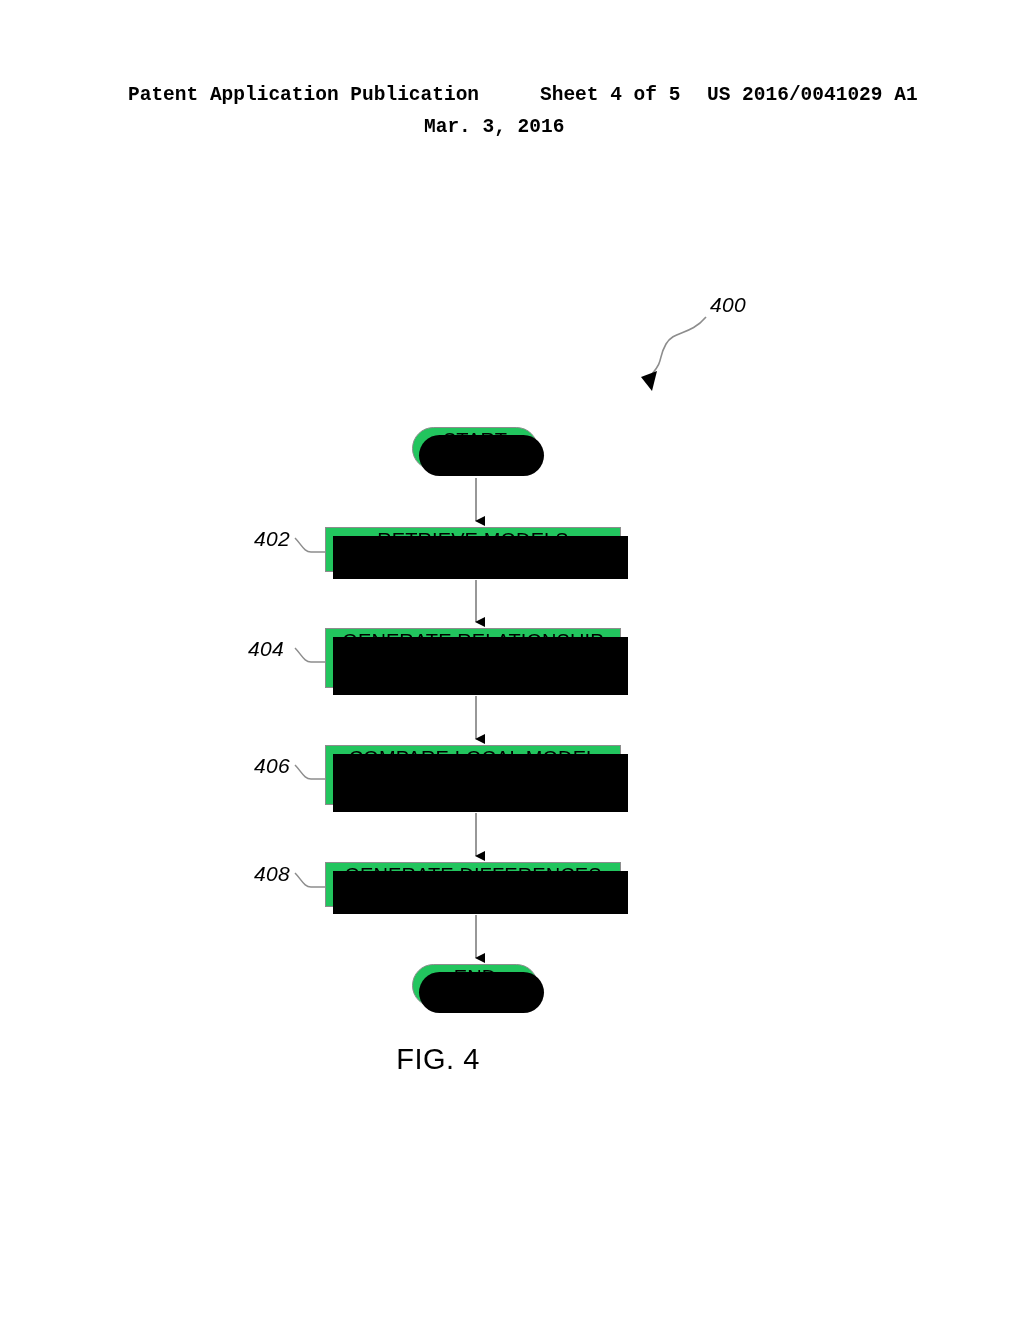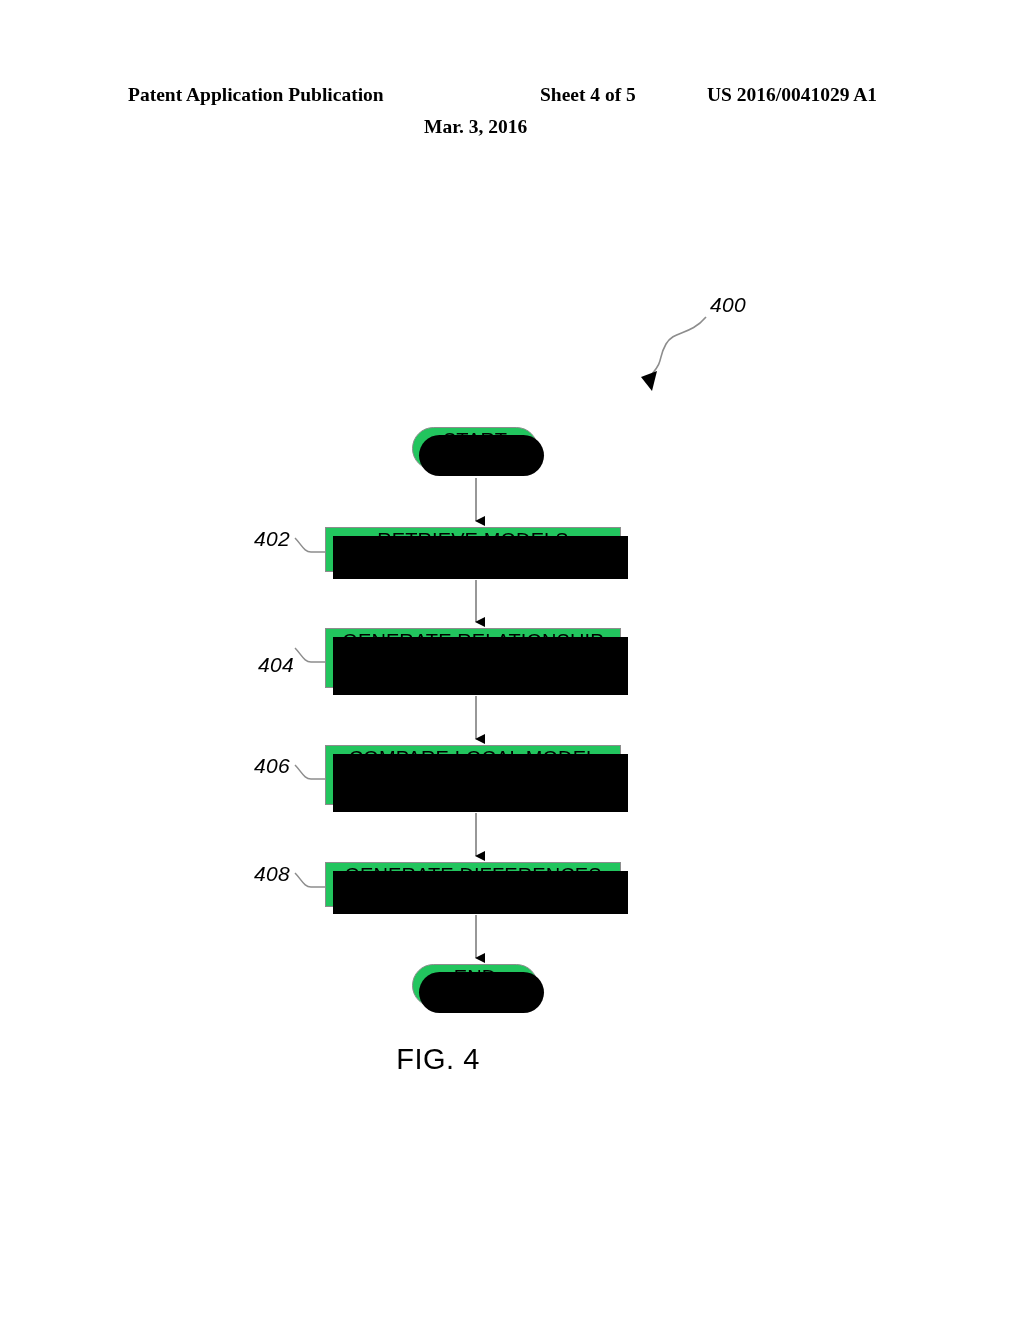--- a/index.html
+++ b/index.html
@@ -15,21 +15,21 @@
     overflow: hidden;
   }
 
   
   #page-header {
     position: absolute;
     left: 0;
     top: 84px;
     width: 1024px;
     height: 28px;
-    font-family: Liberation Serif, serif;
+    font-family: Liberation Mono, monospace;
     font-weight: bold;
     font-size: 19.5px;
     color: #000000;
     white-space: nowrap;
   }
   #page-header .hdr-cell {
     position: absolute;
     top: 0;
   }
   #hdr-pub   { left: 128px; }
@@ -108,21 +108,21 @@
   
   .ref-num {
     position: absolute;
     font-size: 21px;
     color: #000000;
     letter-spacing: 0.3px;
     font-style: italic;
   }
   #ref-400 { left: 710px; top: 293px; }
   #ref-402 { left: 254px; top: 527px; }
-  #ref-404 { left: 258px; top: 637px; margin-top: 16px; }
+  #ref-404 { left: 248px; top: 637px; }
   #ref-406 { left: 254px; top: 754px; }
   #ref-408 { left: 254px; top: 862px; }
 
   
   #fig-caption {
     position: absolute;
     left: 0;
     top: 1043px;
     width: 876px;
     text-align: center;

